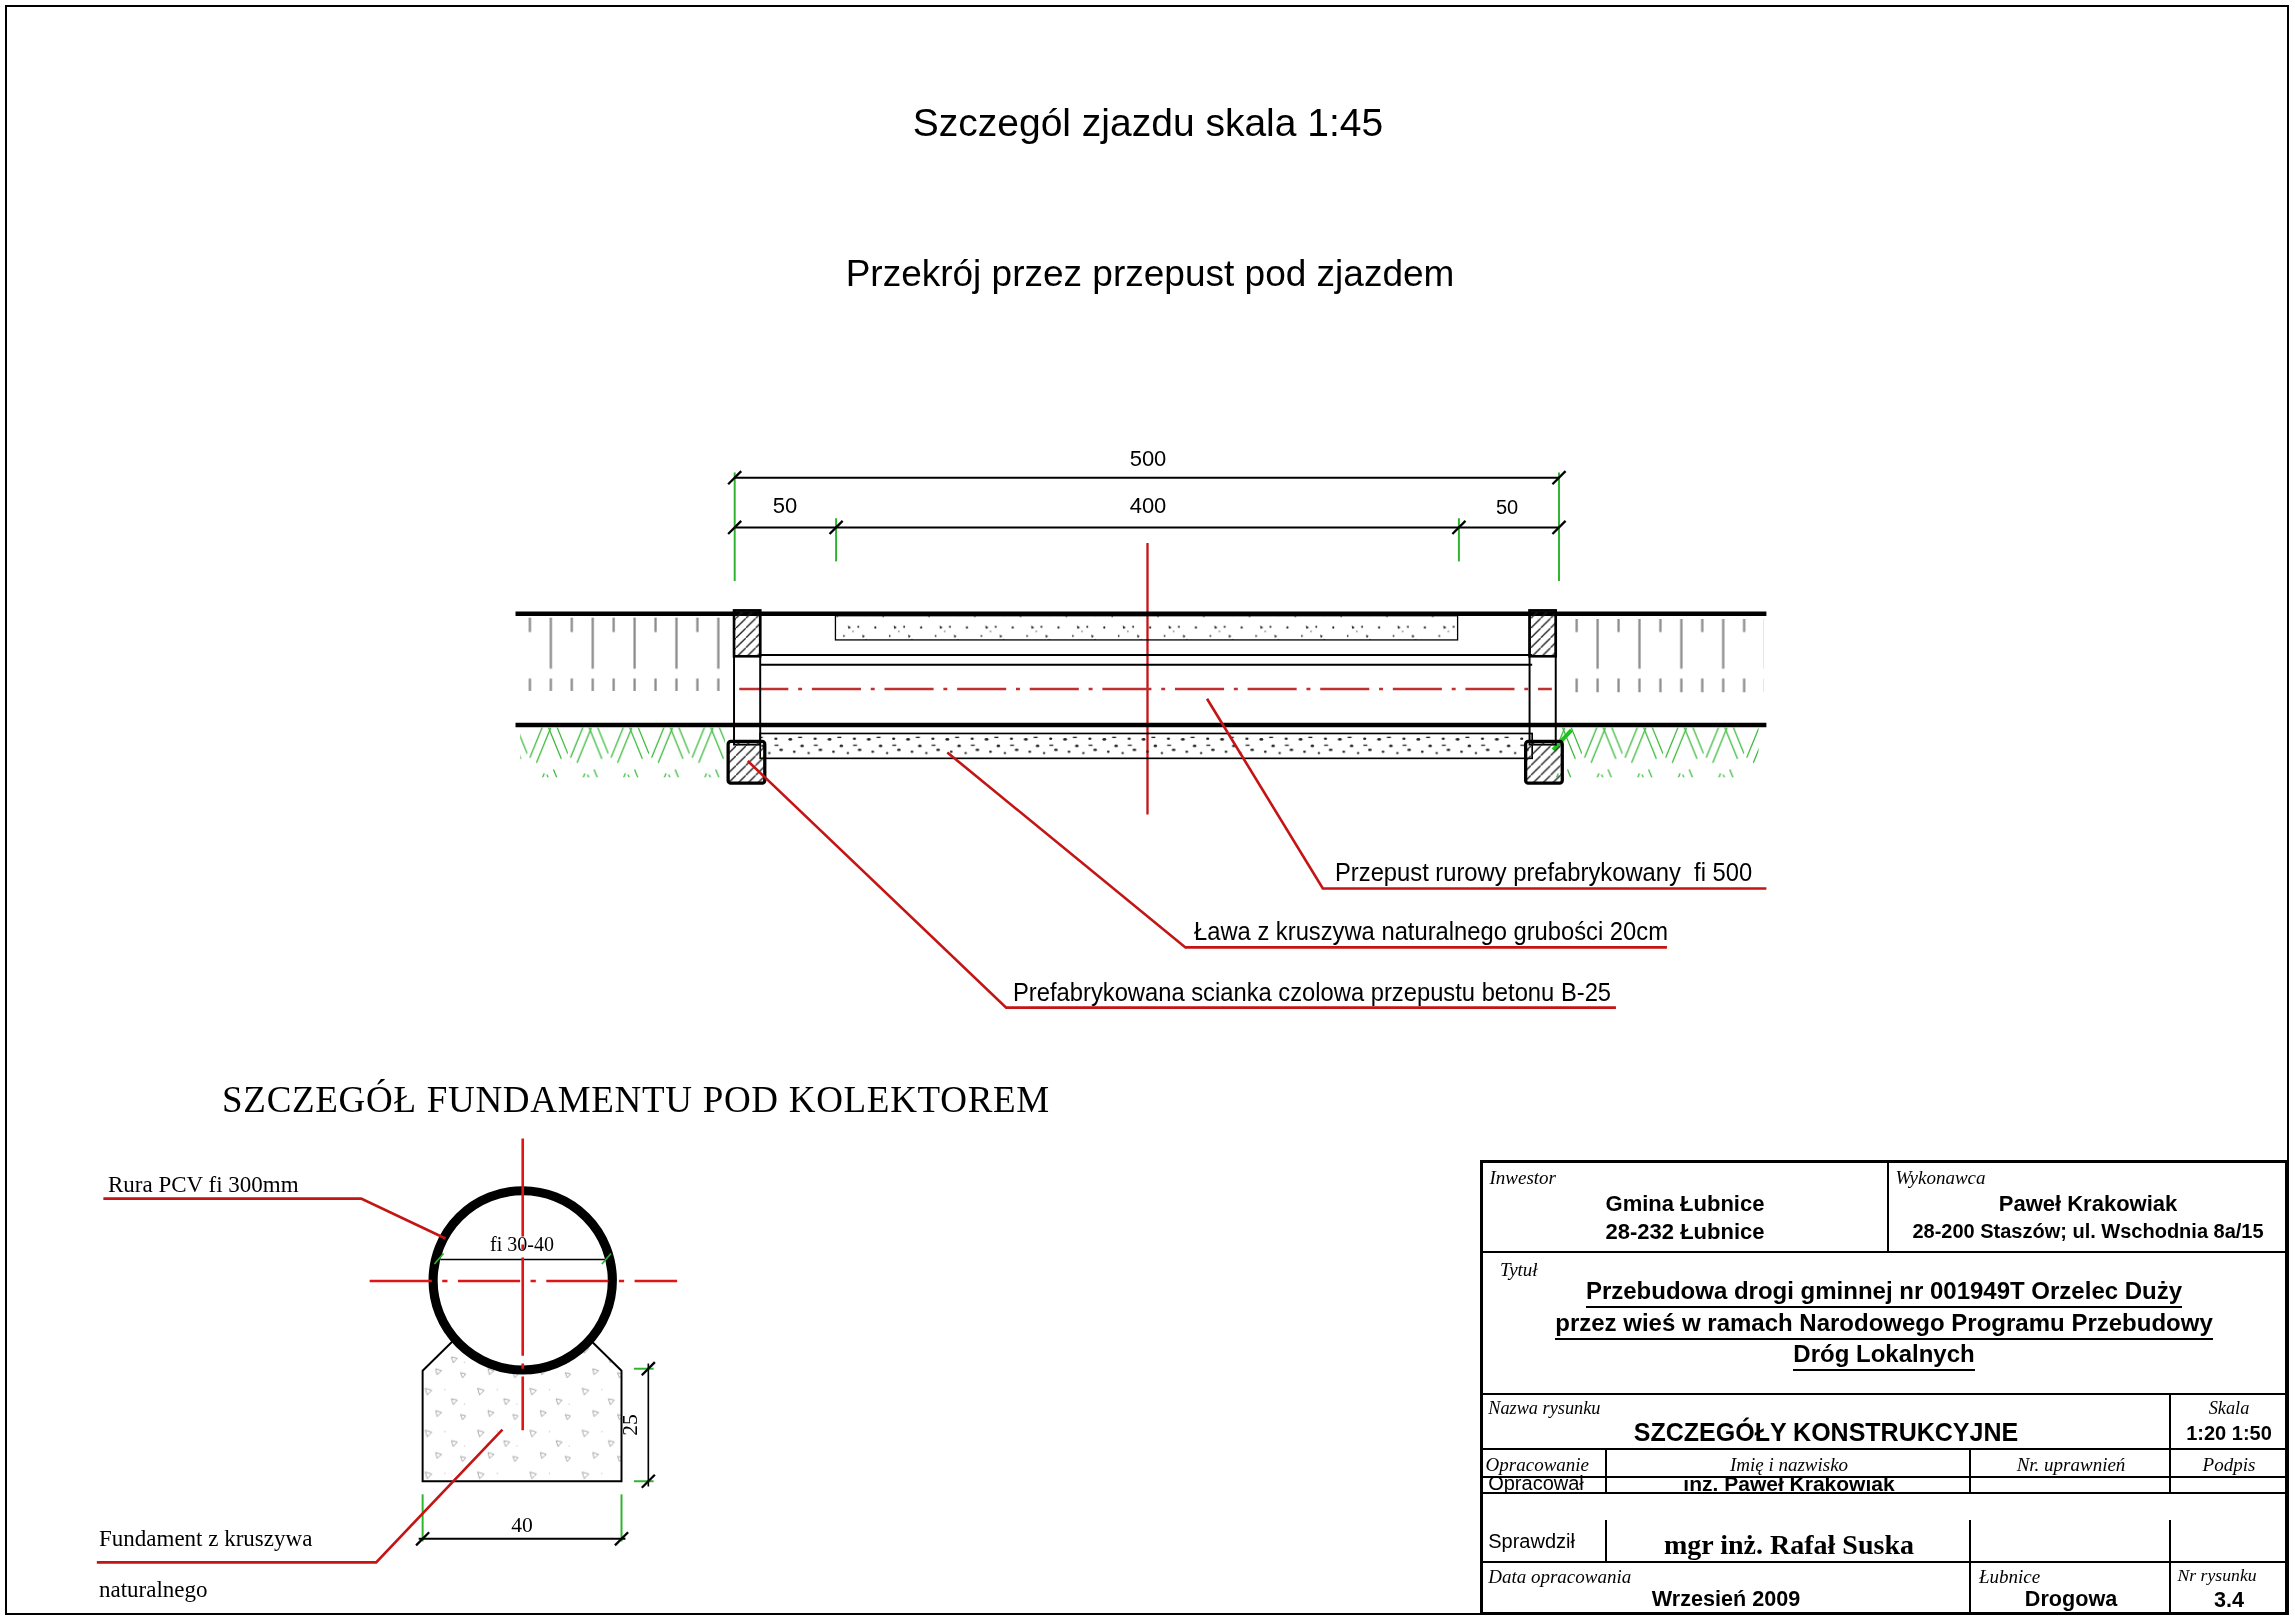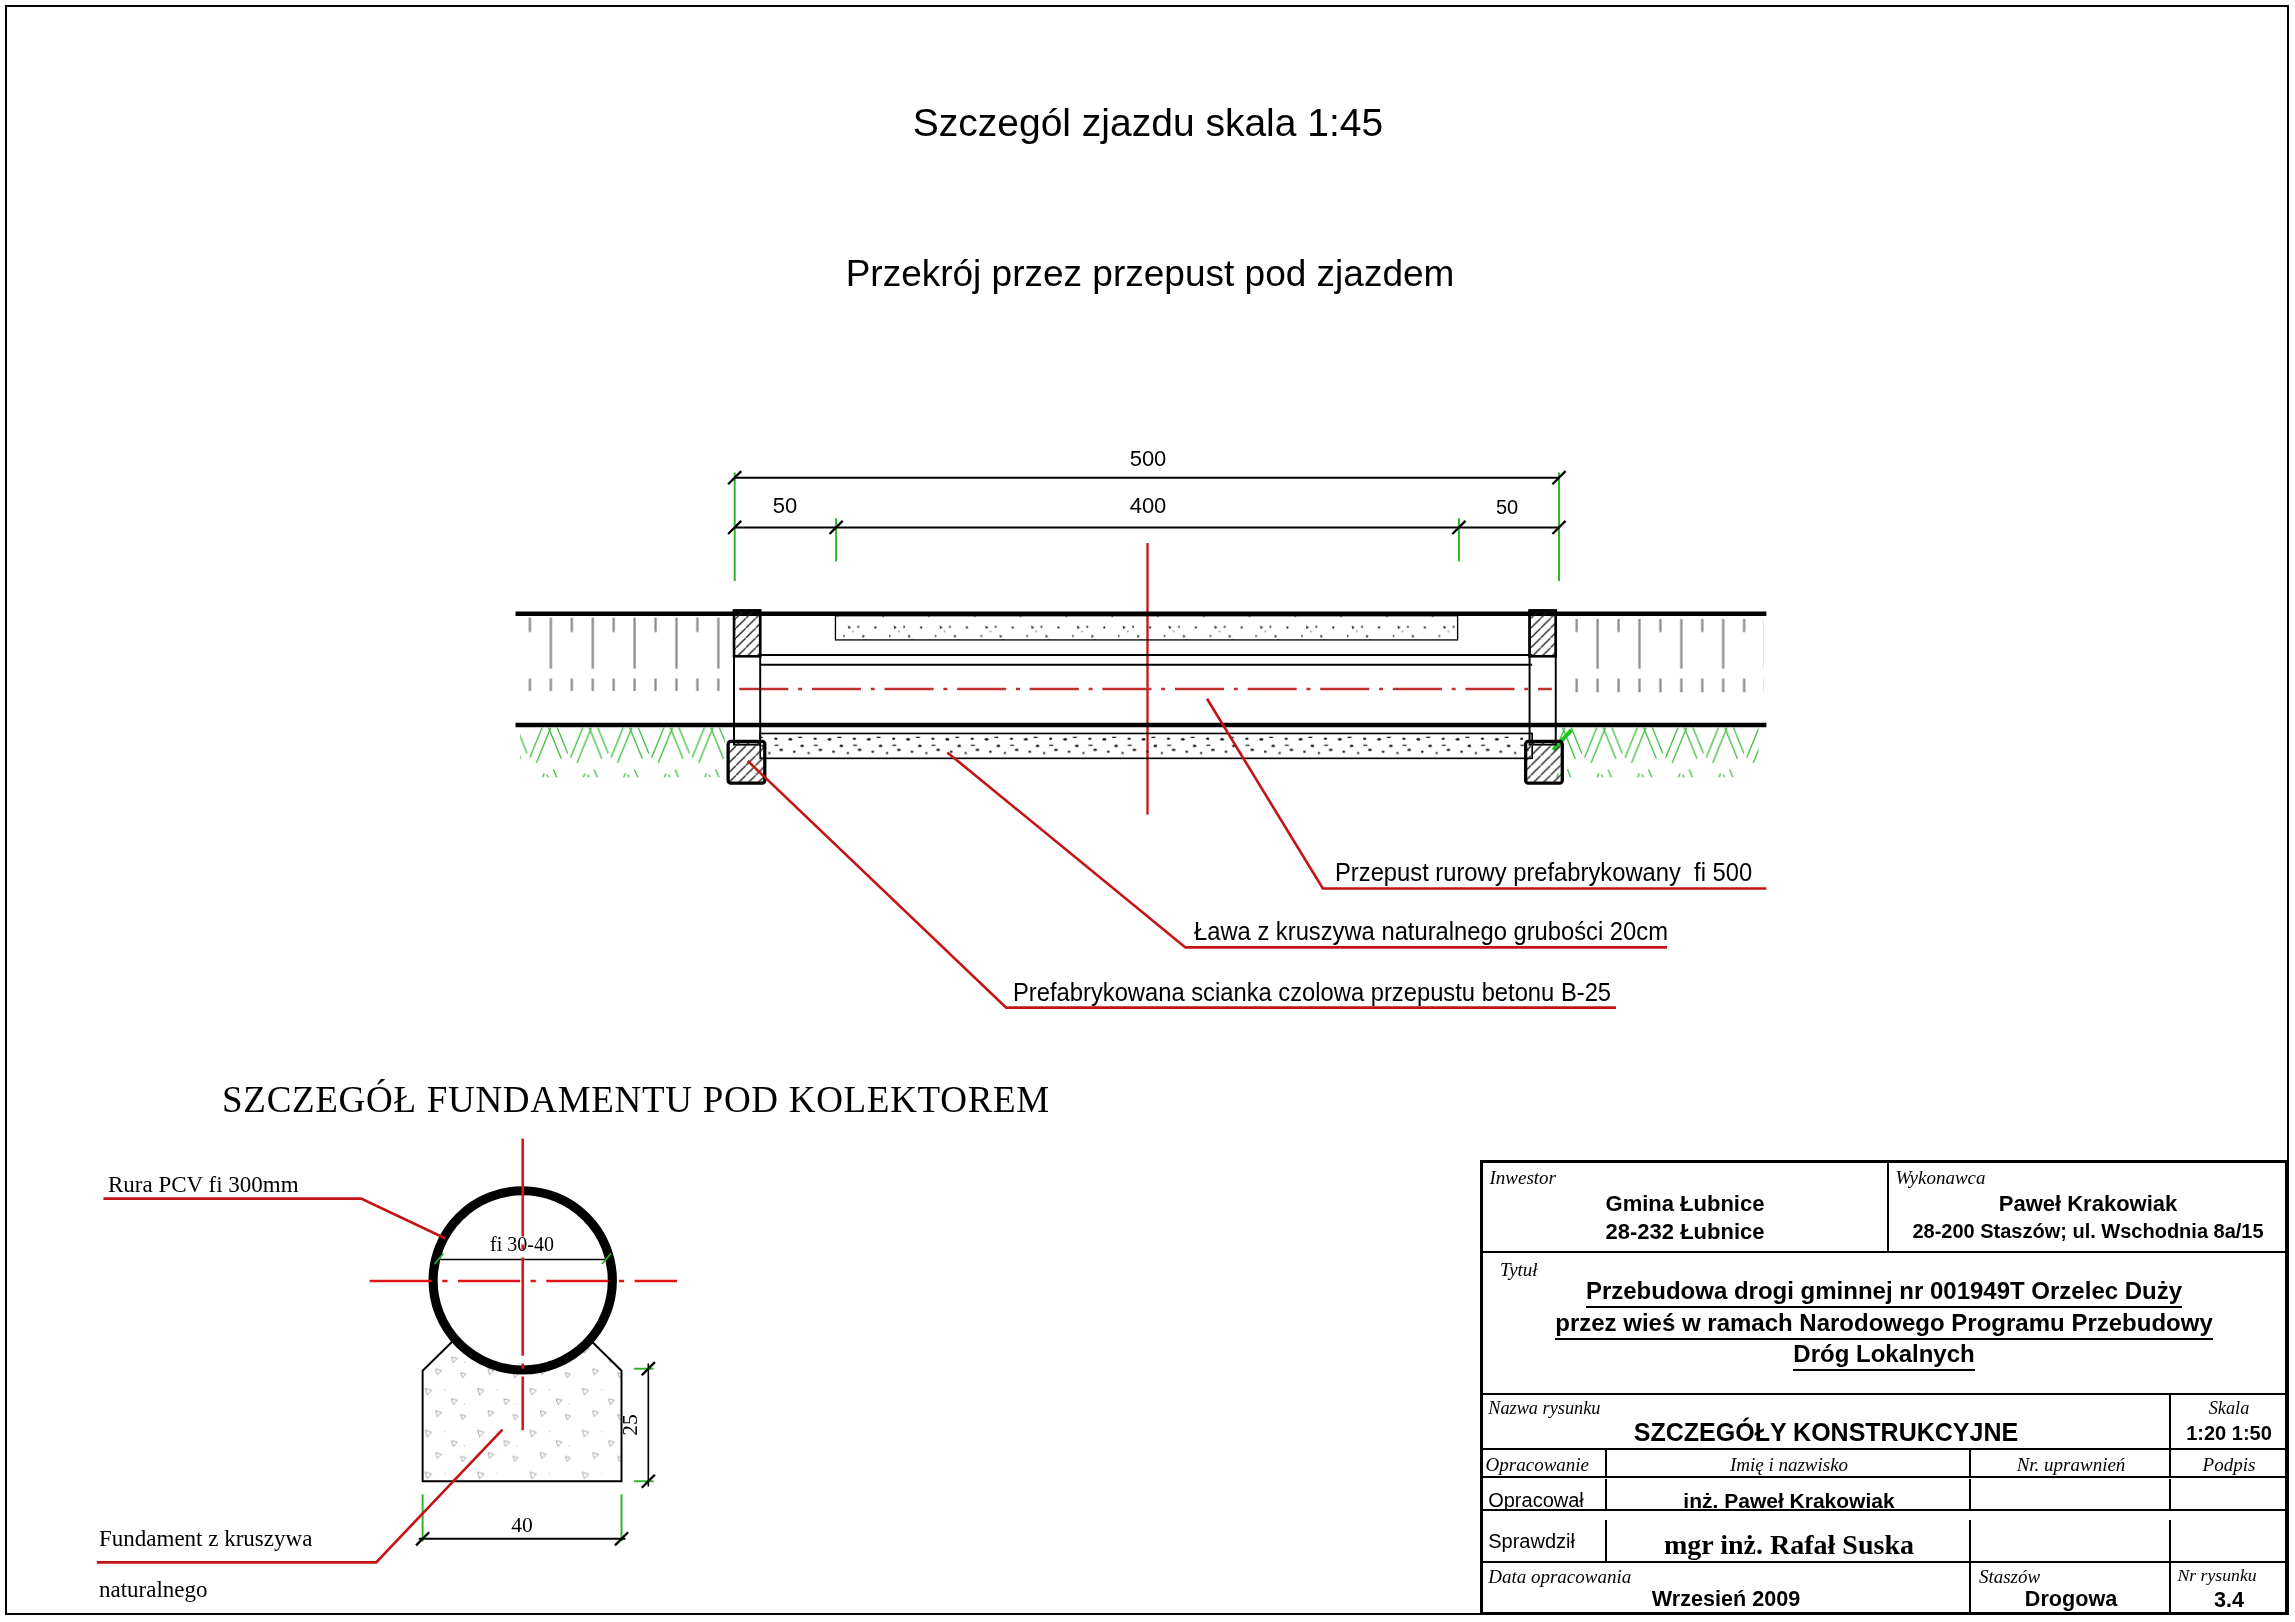--- a/index.html
+++ b/index.html
@@ -235,21 +235,21 @@
       <div class="lab vc" style="left:182px;top:5.2px;">Imię i nazwisko</div>
     </div>
     <div class="cell bl3" style="left:486px;width:200px;">
       <div class="lab vc" style="left:100px;top:5.2px;">Nr. uprawnień</div>
     </div>
     <div class="cell bl3" style="left:686px;width:104px;">
       <div class="lab vc" style="left:58px;top:5.2px;">Podpis</div>
     </div>
   </div>
 
-  <div class="row bb3" style="top:316px;height:32px;">
+  <div class="row bb3" style="top:299px;height:32px;">
     <div class="cell" style="left:0;width:122px;">
       <div class="txt sans" style="left:5.2px;top:11px;font-size:20px;">Opracował</div>
     </div>
     <div class="cell bl3" style="left:122px;width:364px;">
       <div class="val vc" style="left:182px;top:11px;font-size:21px;">inż. Paweł Krakowiak</div>
     </div>
     <div class="cell bl3" style="left:486px;width:200px;"></div>
     <div class="cell bl3" style="left:686px;width:116px;"></div>
   </div>
 
@@ -263,21 +263,21 @@
     <div class="cell bl3" style="left:486px;width:200px;"></div>
     <div class="cell bl3" style="left:686px;width:116px;"></div>
   </div>
 
   <div class="row" style="top:400px;height:49px;">
     <div class="cell" style="left:0;width:486px;">
       <div class="lab" style="left:5.2px;top:3.9px;">Data opracowania</div>
       <div class="val vc" style="left:243px;top:25px;font-size:21.6px;">Wrzesień 2009</div>
     </div>
     <div class="cell bl3" style="left:486px;width:200px;">
-      <div class="lab" style="left:7.9px;top:3.9px;">Staszów</div>
+      <div class="lab" style="left:7.9px;top:3.9px;">Łubnice</div>
       <div class="val vc" style="left:100px;top:25px;font-size:21.6px;">Drogowa</div>
     </div>
     <div class="cell bl3" style="left:686px;width:116px;">
       <div class="lab" style="left:6.5px;top:3.9px;font-size:17.7px;">Nr rysunku</div>
       <div class="val vc" style="left:58px;top:26px;font-size:21.6px;">3.4</div>
     </div>
   </div>
 </div>
 
 

